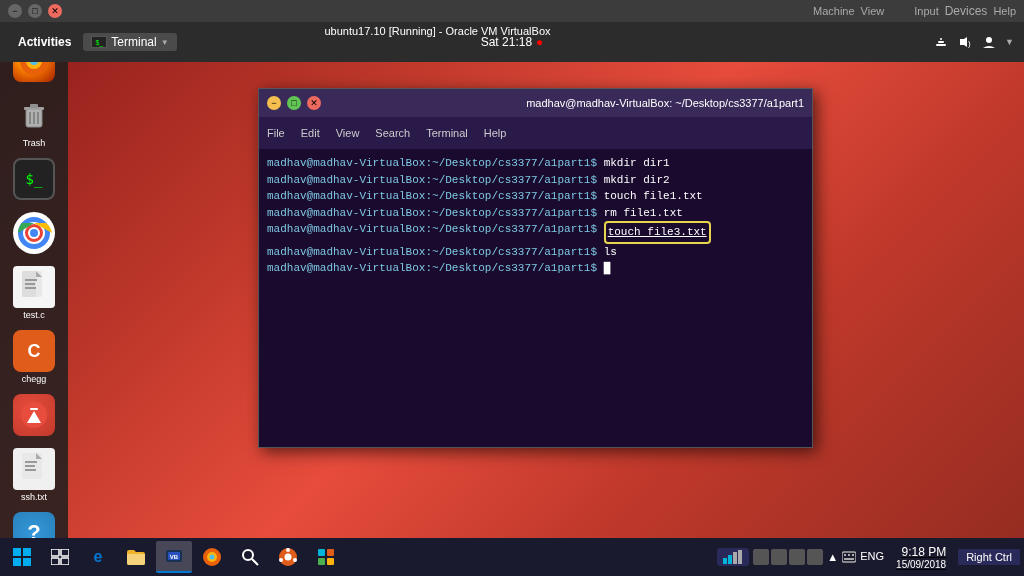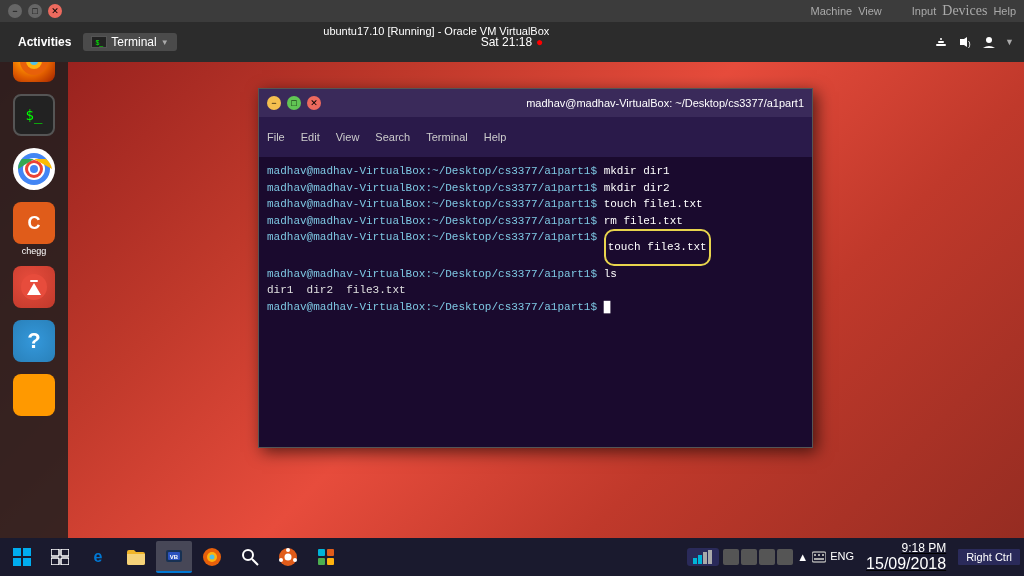--- a/index.html
+++ b/index.html
@@ -243,21 +243,21 @@
       justify-content: center;
       font-size: 9px;
       cursor: pointer;
     }
 
     .term-ctrl-minimize { background: #f4bf4f; }
     .term-ctrl-maximize { background: #61c554; }
     .term-ctrl-close { background: #ed6a5e; }
 
     .terminal-menubar {
-      height: 40px;
+      height: 32px;
       background: #2a1a4a;
       display: flex;
       align-items: center;
       padding: 0 8px;
       gap: 16px;
     }
 
     .terminal-menubar span {
       color: #ccc;
       font-size: 11px;
@@ -283,23 +283,24 @@
       white-space: nowrap;
     }
 
     .cmd-text {
       color: white;
     }
 
     .highlighted-cmd {
       background: transparent;
       border: 2px solid #e8d44d;
-      border-radius: 10px;
-      padding: 8px 2px;
-      color: white;
+      border-radius: 4px;
+      padding: 1px 2px;
+      color: white;
+      text-decoration: underline;
     }
 
     .output-text {
       color: #e0e0e0;
     }
 
     .annotation-text {
       position: absolute;
       bottom: 20px;
       left: 50%;
@@ -352,21 +353,21 @@
     }
 
     .clock .time {
       color: white;
       font-size: 12px;
       display: block;
     }
 
     .clock .date {
       color: white;
-      font-size: 16px;
+      font-size: 10px;
       display: block;
     }
 
     .right-ctrl {
       background: #2a2a5a;
       padding: 2px 8px;
       color: white;
       font-size: 11px;
       border-radius: 1px;
       cursor: pointer;
@@ -384,21 +385,21 @@
 <div class="desktop">
 
   <div class="vbox-titlebar">
     <div class="vbox-ctrl-btn" style="background:#666;">−</div>
     <div class="vbox-ctrl-btn" style="background:#666;">□</div>
     <div class="vbox-ctrl-btn" style="background:#ed6a5e;">✕</div>
     <div class="vbox-titlebar-title">ubuntu17.10 [Running] - Oracle VM VirtualBox</div>
     <span style="color:#aaa; font-size:11px;">Machine</span>
     <span style="color:#aaa; font-size:11px;">View</span>
     <span style="color:#aaa; font-size:11px;padding-left:24px;">Input</span>
-    <span style="color:#aaa; font-size:14px;font-family:Liberation Serif, serif;">Devices</span>
+    <span style="color:#aaa; font-size:12px;">Devices</span>
     <span style="color:#aaa; font-size:11px;">Help</span>
   </div>
 
   <div class="top-bar" style="top: 22px;">
     <div class="top-bar-left">
       <div class="activities-btn">Activities</div>
       <div class="terminal-indicator">
         <div class="terminal-icon">
           <span style="color:#0f0; font-size:7px;">$_</span>
         </div>
@@ -436,58 +437,96 @@
     <div class="sidebar-item">
       <div class="icon-container firefox-icon">
         <svg width="36" height="36" viewBox="0 0 36 36">
           <circle cx="18" cy="18" r="14" fill="#e8600a"></circle>
           <circle cx="18" cy="18" r="8" fill="#ffb30f"></circle>
           <circle cx="18" cy="18" r="4" fill="#4fc1e9"></circle>
         </svg>
       </div>
     </div>
 
+    <div class="sidebar-item">
+      <div class="icon-container trash-icon-bg">
+        <svg class="trash-svg" viewBox="0 0 36 36">
+          <rect x="10" y="12" width="16" height="18" rx="2" fill="#b0b0b0" stroke="#888" stroke-width="1"></rect>
+          <rect x="8" y="10" width="20" height="3" rx="1" fill="#a0a0a0"></rect>
+          <rect x="14" y="7" width="8" height="4" rx="1" fill="#909090"></rect>
+          <line x1="14" y1="15" x2="14" y2="27" stroke="#777" stroke-width="1.5"></line>
+          <line x1="18" y1="15" x2="18" y2="27" stroke="#777" stroke-width="1.5"></line>
+          <line x1="22" y1="15" x2="22" y2="27" stroke="#777" stroke-width="1.5"></line>
+        </svg>
+      </div>
+      <span class="label">Trash</span>
+    </div>
 
     <div class="sidebar-item">
       <div class="icon-container terminal-icon-bg">
         <span style="color:#0f0; font-size:14px; font-family: monospace;">$_</span>
       </div>
     </div>
 
     <div class="sidebar-item">
       <div class="icon-container" style="background: white; border-radius: 50%;">
         <svg width="36" height="36" viewBox="0 0 36 36">
           <circle cx="18" cy="18" r="16" fill="#4285F4"></circle>
           <circle cx="18" cy="18" r="10" fill="#ea4335" stroke="white" stroke-width="2"></circle>
           <path d="M18 8 L30 8 A16 16 0 0 1 36 18" fill="#fbbc04"></path>
           <path d="M18 8 L6 8 A16 16 0 0 0 2 18" fill="#34a853"></path>
           <circle cx="18" cy="18" r="6" fill="white"></circle>
           <circle cx="18" cy="18" r="4" fill="#4285F4"></circle>
         </svg>
       </div>
     </div>
 
+    <div class="sidebar-item">
+      <div class="icon-container" style="background: #f5f5f5; border-radius: 4px;">
+        <svg width="28" height="32" viewBox="0 0 28 32">
+          <rect x="2" y="0" width="20" height="26" rx="2" fill="#e8e8e8"></rect>
+          <rect x="2" y="0" width="14" height="26" rx="2" fill="#ddd"></rect>
+          <polygon points="16,0 22,6 16,6" fill="#aaa"></polygon>
+          <rect x="5" y="8" width="12" height="2" fill="#999"></rect>
+          <rect x="5" y="12" width="10" height="2" fill="#999"></rect>
+          <rect x="5" y="16" width="11" height="2" fill="#999"></rect>
+        </svg>
+      </div>
+      <span class="label">test.c</span>
+    </div>
 
     <div class="sidebar-item">
       <div class="icon-container" style="background: #e05c1a; border-radius: 8px;">
         <span style="color:white; font-size:18px; font-weight:bold;">C</span>
       </div>
       <span class="label">chegg</span>
     </div>
 
     <div class="sidebar-item">
       <div class="icon-container appstore-icon">
         <svg width="28" height="28" viewBox="0 0 28 28">
           <circle cx="14" cy="14" r="13" fill="#e74c3c"></circle>
           <rect x="10" y="7" width="8" height="2" fill="white" rx="1"></rect>
           <polygon points="14,10 7,22 21,22" fill="white"></polygon>
         </svg>
       </div>
     </div>
 
+    <div class="sidebar-item">
+      <div class="icon-container" style="background: #f0f0f0; border-radius: 4px;">
+        <svg width="28" height="32" viewBox="0 0 28 32">
+          <rect x="2" y="0" width="20" height="26" rx="2" fill="#e8e8e8"></rect>
+          <polygon points="16,0 22,6 16,6" fill="#aaa"></polygon>
+          <rect x="5" y="8" width="12" height="2" fill="#999"></rect>
+          <rect x="5" y="12" width="10" height="2" fill="#999"></rect>
+          <rect x="5" y="16" width="11" height="2" fill="#999"></rect>
+        </svg>
+      </div>
+      <span class="label">ssh.txt</span>
+    </div>
 
     <div class="sidebar-item">
       <div class="icon-container help-icon">
         <span style="color:white; font-size:22px; font-weight:bold;">?</span>
       </div>
     </div>
 
     <div class="sidebar-item">
       <div class="icon-container amazon-icon">
         
@@ -537,23 +576,20 @@
         <span class="prompt">madhav@madhav-VirtualBox:~/Desktop/cs3377/a1part1$</span>
         <span>&nbsp;</span>
         <span class="highlighted-cmd">touch file3.txt</span>
       </div>
 
       <div class="cmd-line">
         <span class="prompt">madhav@madhav-VirtualBox:~/Desktop/cs3377/a1part1$</span>
         <span class="cmd-text">&nbsp;ls</span>
       </div>
 
-      <div class="cmd-line">
-        <span class="output-text">dir1&nbsp;&nbsp;dir2&nbsp;&nbsp;file3.txt</span>
-      </div>
 
       <div class="cmd-line">
         <span class="prompt">madhav@madhav-VirtualBox:~/Desktop/cs3377/a1part1$</span>
         <span class="cmd-text">&nbsp;█</span>
       </div>
 
     </div>
   </div>
 
   <div class="taskbar">

